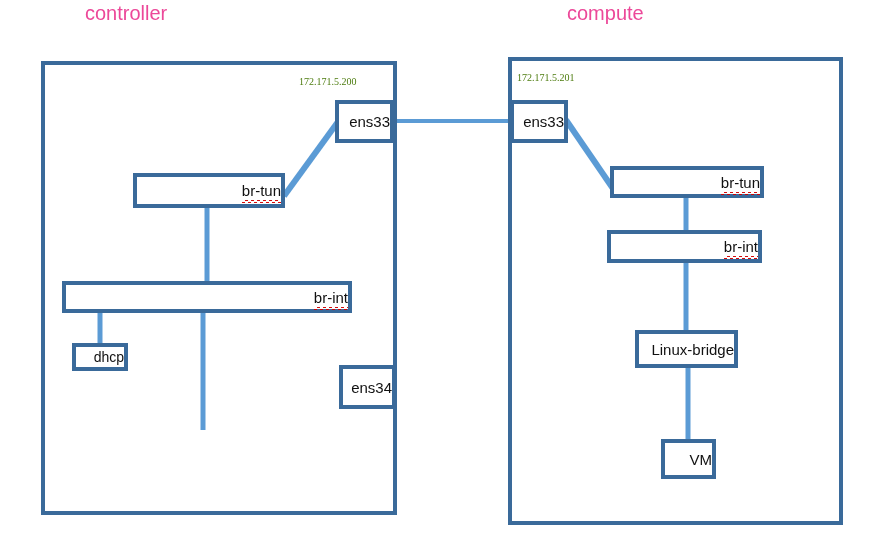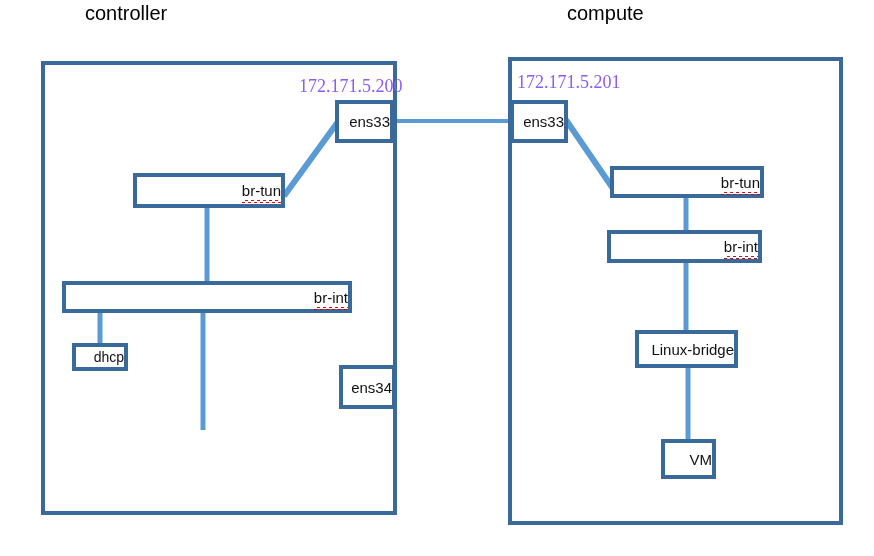--- a/index.html
+++ b/index.html
@@ -19,35 +19,35 @@
     position: absolute;
     left: 0;
     top: 0;
     width: 874px;
     height: 556px;
     pointer-events: none;
   }
   .host-title {
     position: absolute;
     font-size: 20px;
-    color: #000000;
+    color: #ec4899;
     letter-spacing: 0px;
     white-space: nowrap;
   }
   .host-box {
     position: absolute;
     border: 4px solid #3a6a9a;
     background: transparent;
     box-sizing: border-box;
   }
   .ip-label {
     position: absolute;
     font-family: "Liberation Serif", serif;
-    font-size: 18px;
-    color: #8b5cf6;
+    font-size: 10px;
+    color: #4d7c0f;
     white-space: nowrap;
   }
   .node {
     position: absolute;
     border: 4px solid #3a6a9a;
     background: #ffffff;
     box-sizing: border-box;
     display: flex;
     align-items: center;
     justify-content: flex-end;

